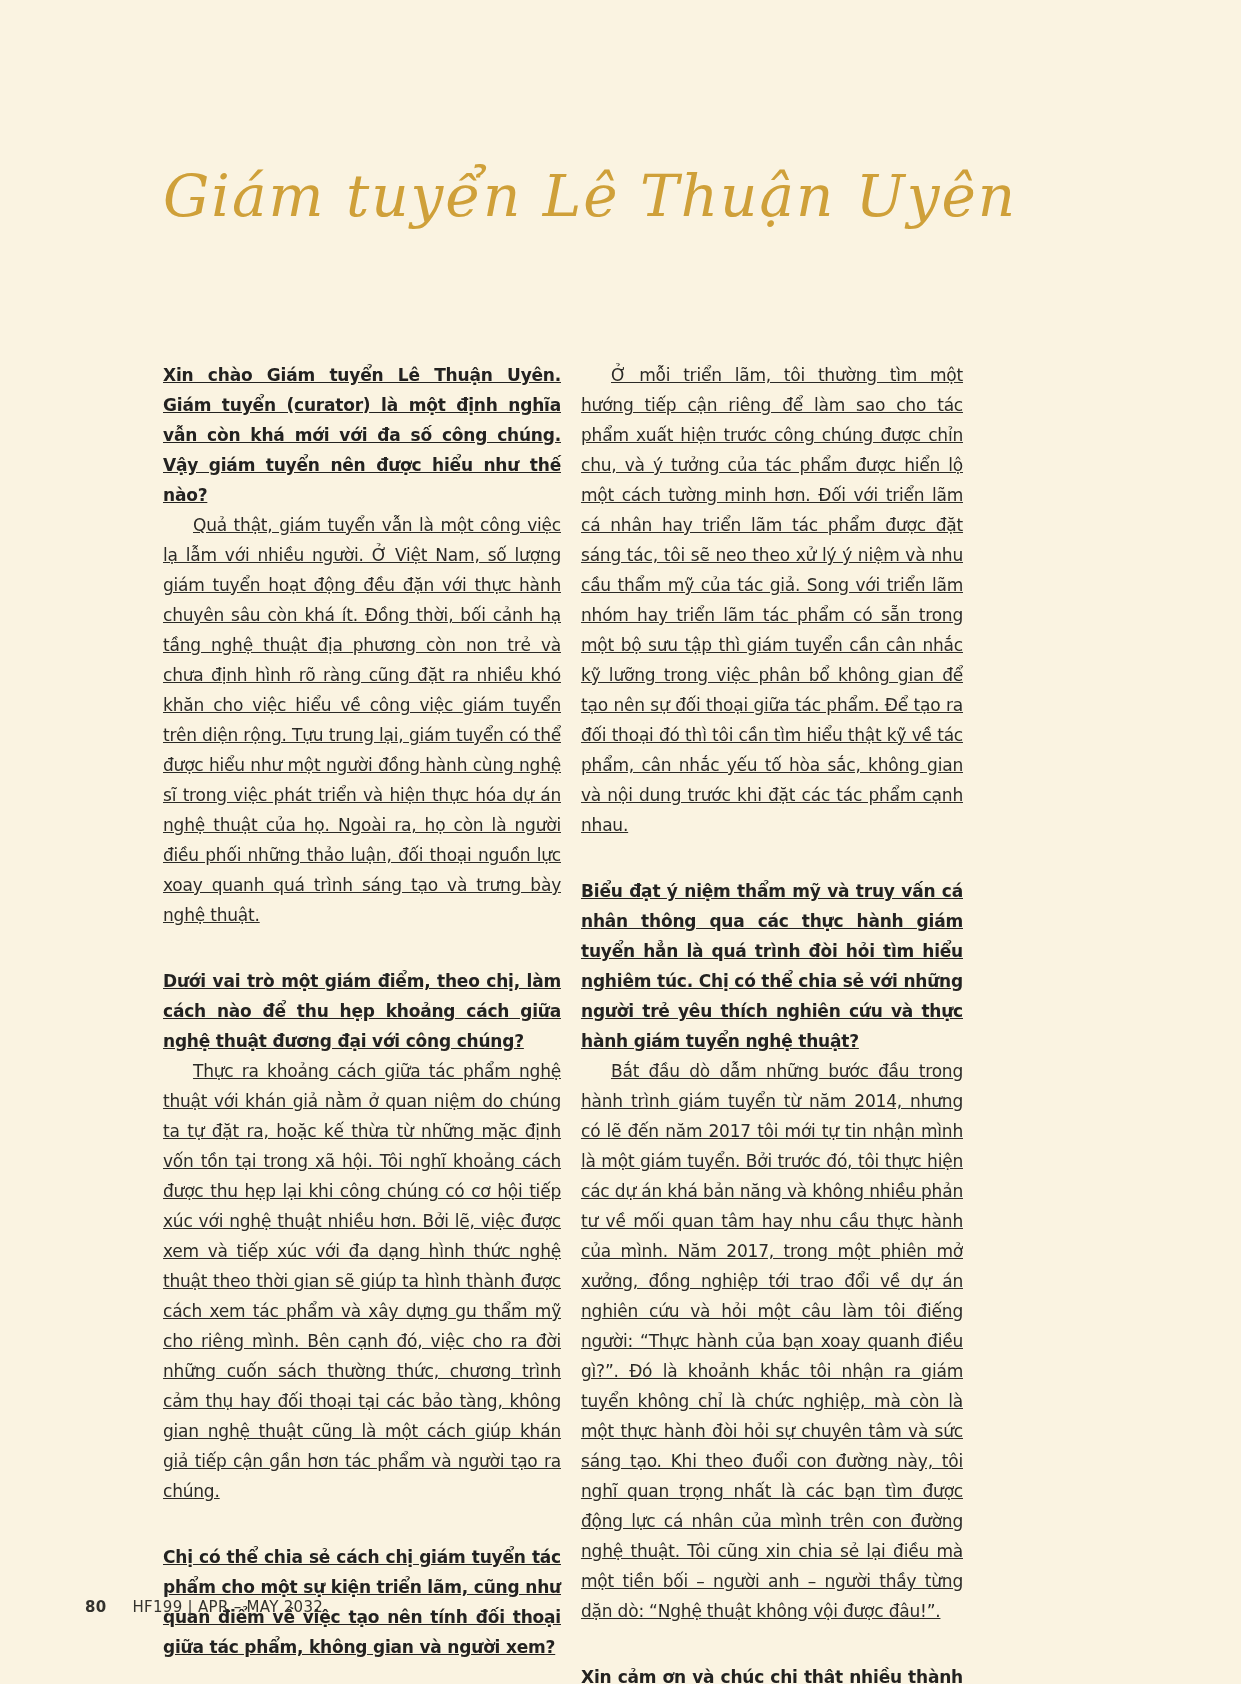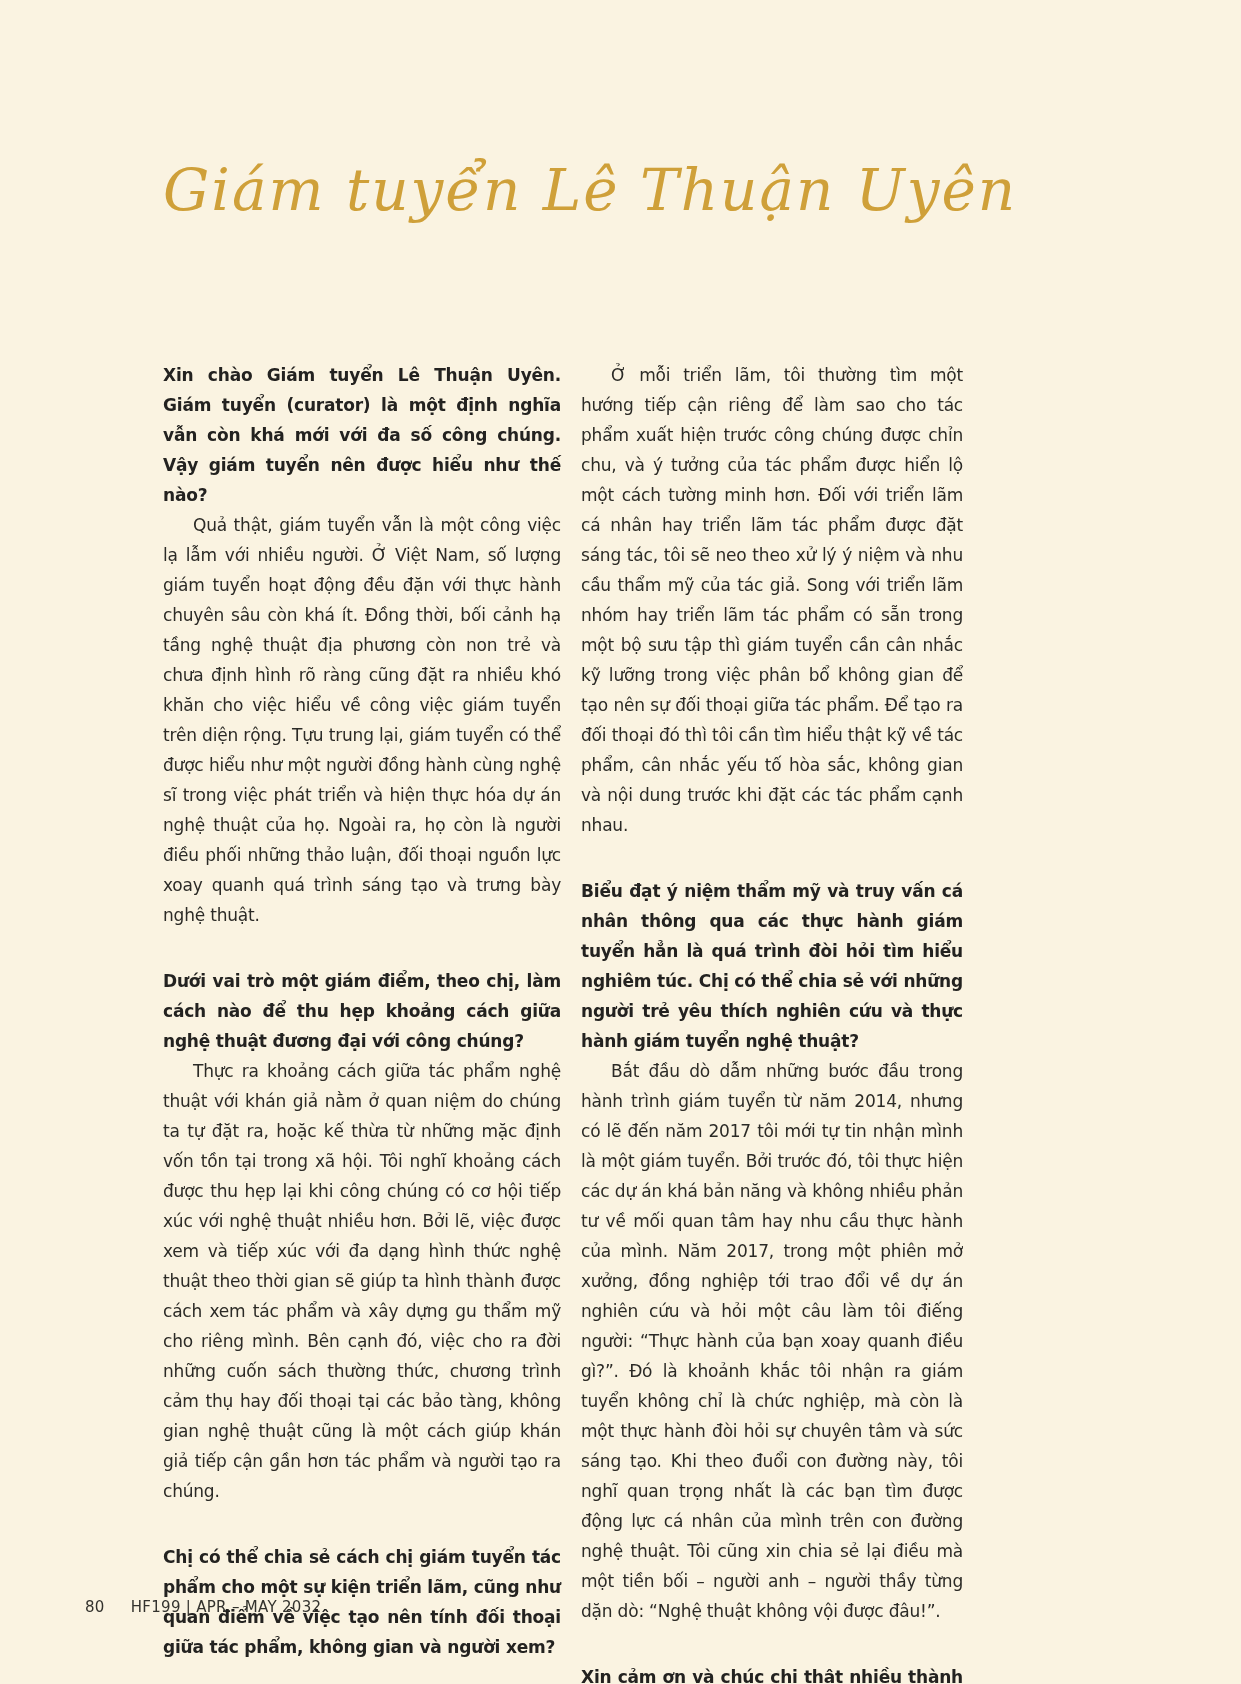--- a/index.html
+++ b/index.html
@@ -12,21 +12,21 @@
     width: 1241px;
     height: 1684px;
     margin: 0 auto;
     background: var(--bg, #FAF3E1);
     font-family: "DejaVu Sans", "Liberation Sans", sans-serif;
     color: var(--ink, #2B2A26);
     overflow: hidden;
   }
   .title {
     position: absolute;
-    top: 156px;
+    top: 162px;
     left: 163px;
     width: 800px;
     margin: 0;
     text-align: center;
     font-family: "DejaVu Serif", "Liberation Serif", serif;
     font-style: italic;
     font-weight: 400;
     font-size: 58px;
     letter-spacing: 2px;
     color: var(--gold, #CFA039);
@@ -43,40 +43,41 @@
   .col { display: block; }
   .col-left  { width: 398px; }
   .col-right { width: 382px; }
   .col p {
     margin: 0;
     font-size: 17px;
     line-height: 30px;
     letter-spacing: -0.2px;
     text-align: justify;
     color: var(--ink, #2B2A26);
+    text-decoration: underline;
   }
   .col p.question {
     font-weight: bold;
     margin-top: 36px;
     color: #232220;
   }
   .col p.question.first { margin-top: 0; }
   .col p.answer { text-indent: 30px; }
   .footer {
     position: absolute;
     left: 85px;
     top: 1598px;
     display: flex;
     align-items: baseline;
     gap: 26px;
     font-size: 15px;
     letter-spacing: 0.3px;
     color: #33322d;
   }
-  .footer .page-number { font-weight: normal; }
+  .footer .page-number { font-weight: bold; }
 </style>
 </head>
 <body>
 
 <div class="page" style="--bg: #FAF3E1; --gold: #CFA039; --ink: #2B2A26;">
 
   <h1 class="title">Giám tuyển Lê Thuận Uyên</h1>
 
   <div class="columns">
 

